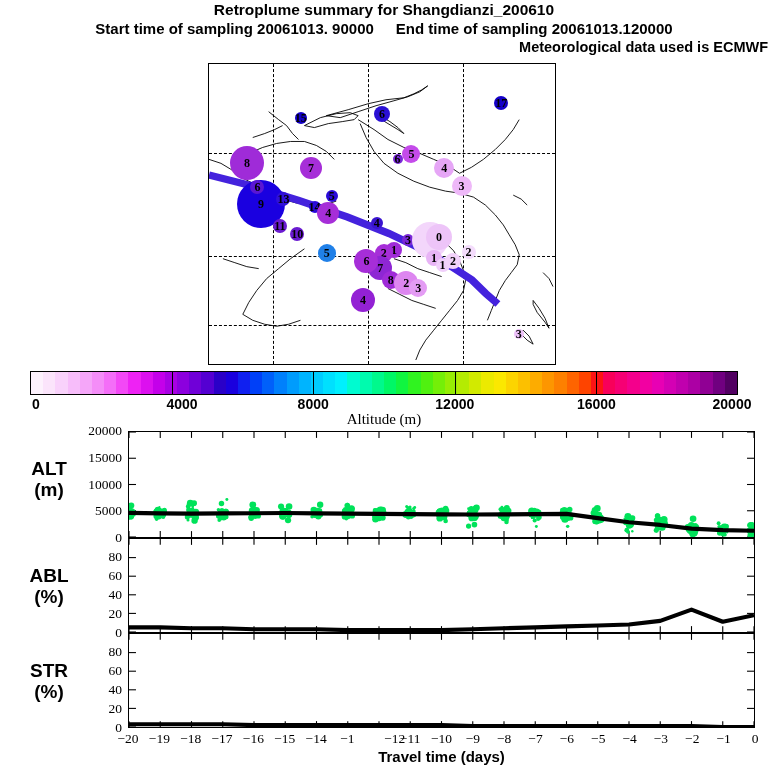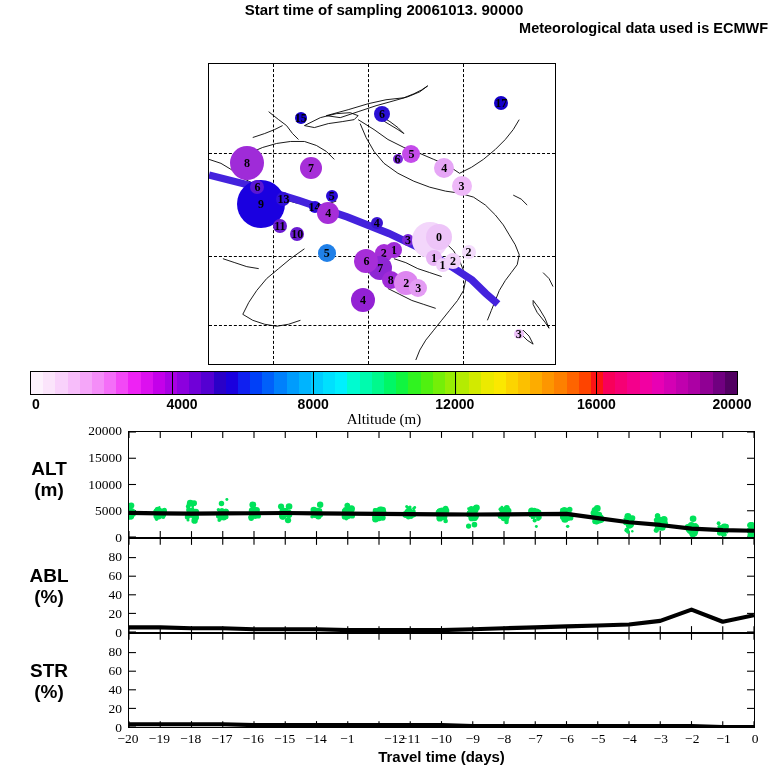--- a/index.html
+++ b/index.html
@@ -51,22 +51,24 @@
         text-align:right;width:60px;transform:translateY(-50%);}
   .xlab{position:absolute;font-family:"Liberation Serif",serif;font-size:13.5px;
         transform:translateX(-50%);top:731px;}
   #xaxis-title{position:absolute;left:128px;top:748px;width:627px;text-align:center;
                font-family:"Liberation Sans",sans-serif;font-weight:bold;font-size:15px;}
 </style>
 </head>
 <body>
 
 <div class="title-block">
+  <div class="t-main">Retroplume summary for Shangdianzi_200610</div>
   <div class="t-row2">
     <span>Start time of sampling 20061013. 90000</span>
+    <span>End time of sampling 20061013.120000</span>
   </div>
   <div class="t-row3">Meteorological data used is ECMWF</div>
 </div>
 
 <div id="map-panel">
   <svg id="coast-svg" viewBox="0 0 348 302" preserveAspectRatio="none">
     <g fill="none" stroke="#000" stroke-width="0.9">
 
       <path d="M118,52 L140,46 L160,40 L178,36 L196,34 L206,30 L214,26 L220,22
                L212,28 L200,33 L186,37 L168,42 L150,48 L132,54 Z"></path>

